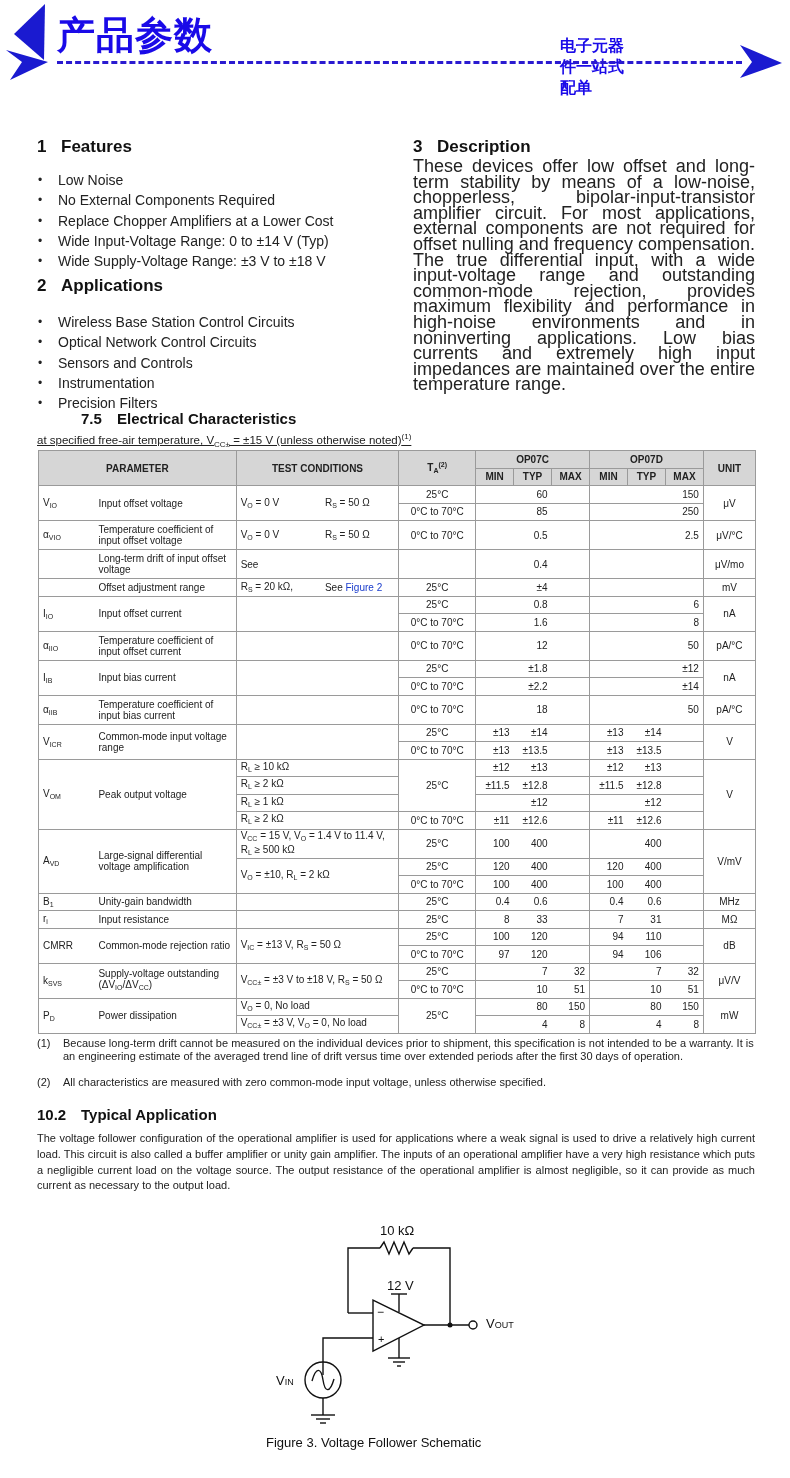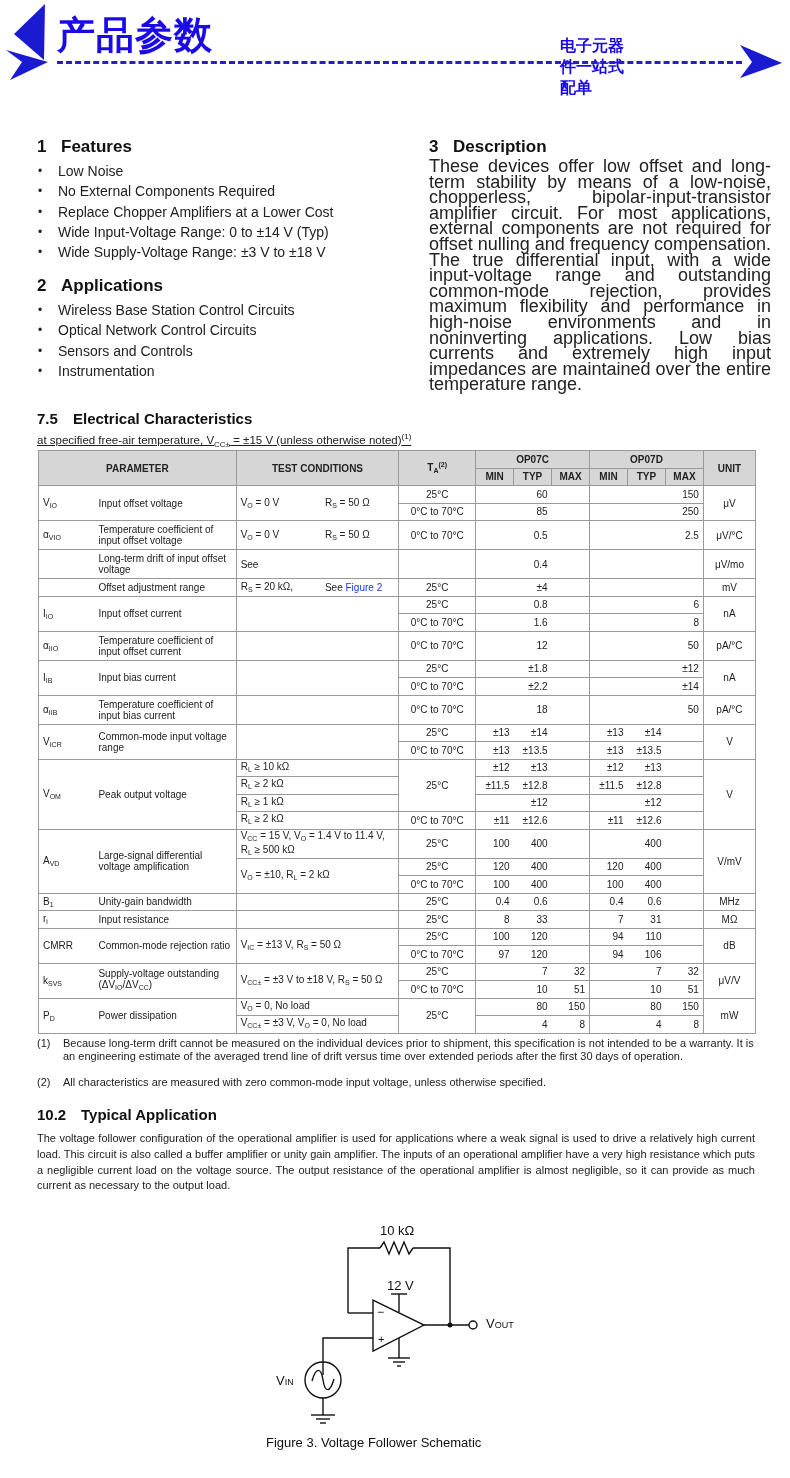--- a/index.html
+++ b/index.html
@@ -14,30 +14,30 @@
   .banner-svg { position: absolute; left: 0; top: 0; }
 
   
   .h1 { font-size: 17px; font-weight: 700; color: #111; }
   .h1 .num { display: inline-block; width: 24px; }
   .blist { list-style: none; }
   .blist li { position: relative; padding-left: 21px; font-size: 14px; line-height: 20.3px; color: #222; }
   .blist li::before { content: "•"; position: absolute; left: 1px; top: 0; font-size: 12px; }
 
   .features { position: absolute; left: 37px; top: 137px; width: 360px; }
-  .features .blist { margin-top: 4px; }
+  .features .blist { margin-top: 13px; }
   .apps { position: absolute; left: 37px; top: 276px; width: 360px; }
-  .apps .blist { margin-top: 4px; }
-
-  .desc { position: absolute; left: 413px; top: 137px; width: 342px; margin-left: 16px; }
+  .apps .blist { margin-top: 16px; }
+
+  .desc { position: absolute; left: 413px; top: 137px; width: 342px; }
   .desc p { margin-top: 2px; font-size: 18px; line-height: 15.6px; text-align: justify; color: #222; }
 
   
   .ec-title { position: absolute; left: 37px; top: 410px; font-size: 15px; font-weight: 700; }
-  .ec-title .num { display: inline-block; width: 36px; }
+  .ec-title .num { display: inline-block; width: 36px; margin-left: 44px; }
   .ec-sub { position: absolute; left: 37px; top: 432px; font-size: 11.5px; color: #222; text-decoration: underline; }
   .ec-sub sub { font-size: 8px; }
   .ec-sub sup { font-size: 8px; }
 
   table.ec { position: absolute; left: 38px; top: 450px; width: 718px; border-collapse: collapse; font-size: 10px; color: #222; }
   table.ec td, table.ec th { border: 1px solid #9a9a9a; padding: 0 4px; height: 17.5px; }
   table.ec th { background: #d6d6d6; font-weight: 700; text-align: center; font-size: 10px; }
   table.ec td.c { text-align: center; }
   table.ec td.r { text-align: right; }
   table.ec td.sym { border-right: none; width: 56px; }
@@ -90,20 +90,21 @@
   </ul>
 </div>
 
 <div class="apps">
   <div class="h1"><span class="num">2</span><span>Applications</span></div>
   <ul class="blist">
     <li>Wireless Base Station Control Circuits</li>
     <li>Optical Network Control Circuits</li>
     <li>Sensors and Controls</li>
     <li>Instrumentation</li>
+    <li>Precision Filters</li>
   </ul>
 </div>
 
 <div class="desc">
   <div class="h1"><span class="num">3</span><span>Description</span></div>
   <p>These devices offer low offset and long-term stability by means of a low-noise, chopperless, bipolar-input-transistor amplifier circuit. For most applications, external components are not required for offset nulling and frequency compensation. The true differential input, with a wide input-voltage range and outstanding common-mode rejection, provides maximum flexibility and performance in high-noise environments and in noninverting applications. Low bias currents and extremely high input impedances are maintained over the entire temperature range.</p>
 </div>
 
 <div class="ec-title"><span class="num">7.5</span><span>Electrical Characteristics</span></div>
 <div class="ec-sub"><span>at specified free-air temperature, V</span><sub>CC±</sub><span> = ±15 V (unless otherwise noted)</span><sup>(1)</sup></div>

